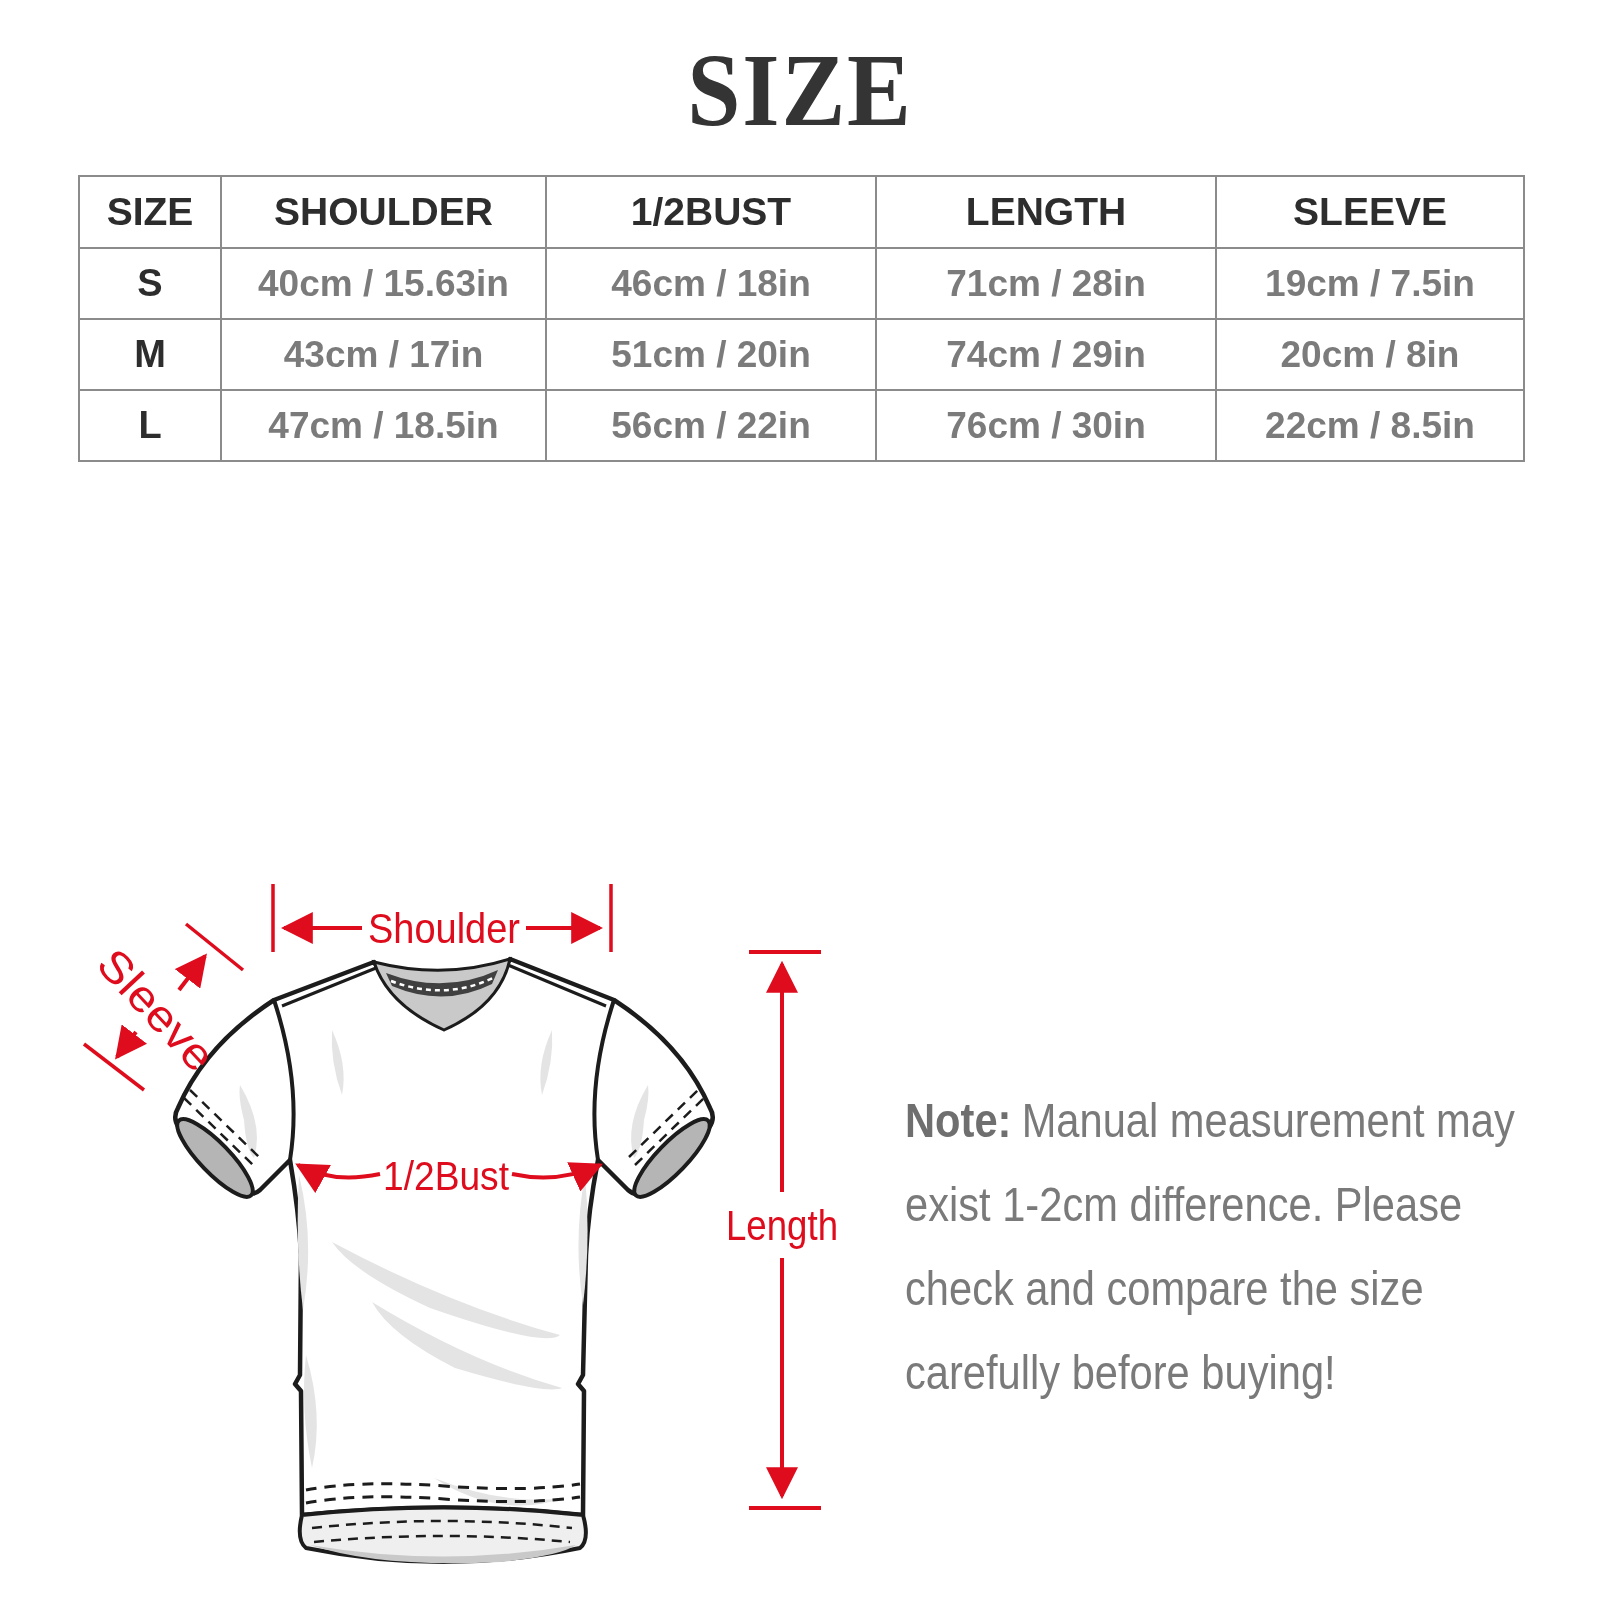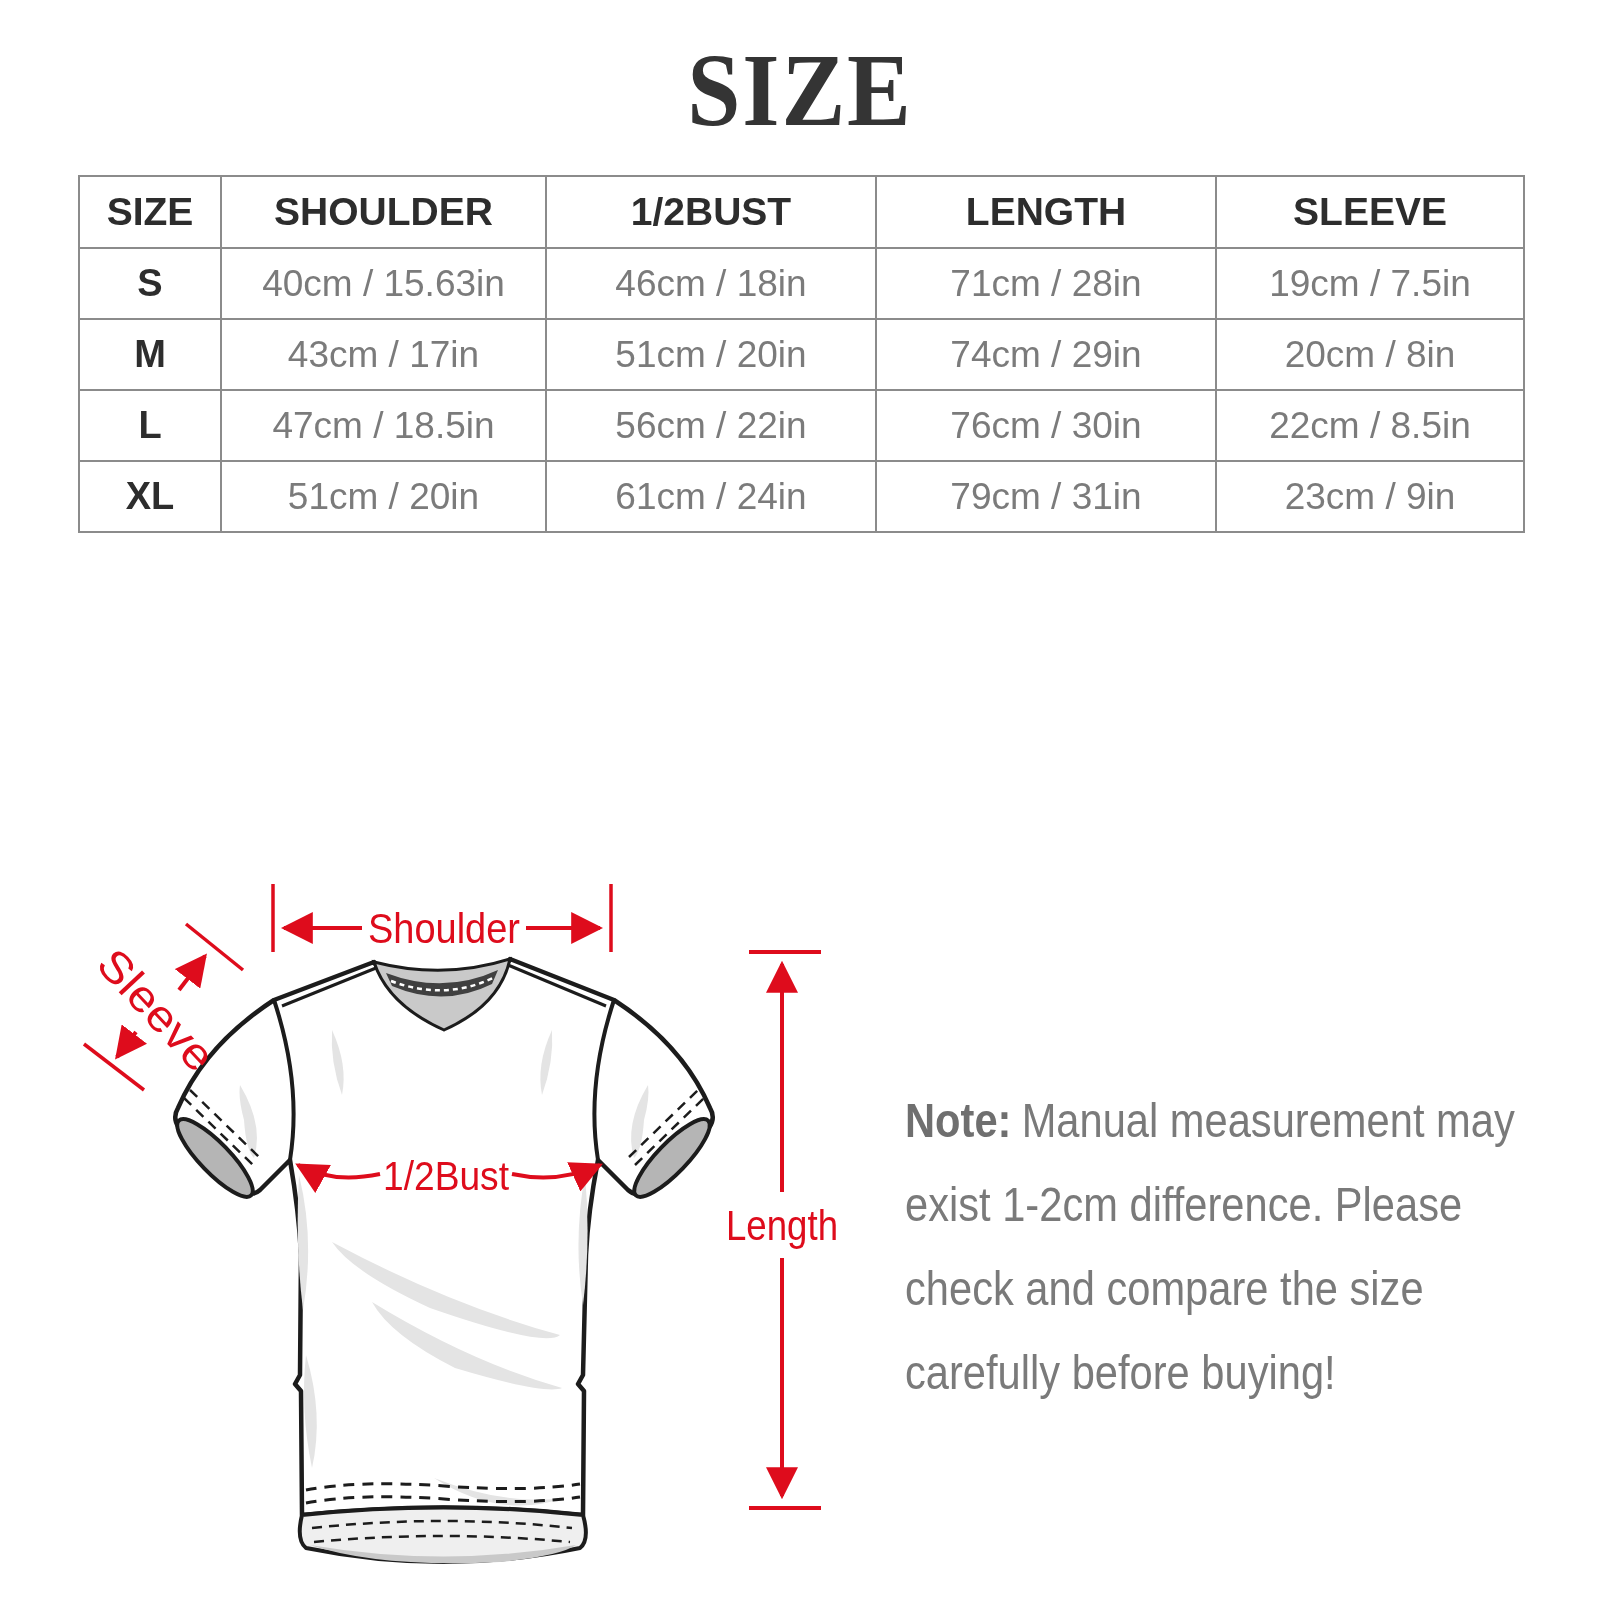--- a/index.html
+++ b/index.html
@@ -26,21 +26,21 @@
   }
   table.size-table td,table.size-table th{
     border:2px solid var(--table-border);
     text-align:center;vertical-align:middle;padding:0;
     white-space:nowrap;overflow:hidden;
   }
   table.size-table th{
     height:70px;font-size:39px;font-weight:bold;color:var(--heading);
   }
   table.size-table td{
-    height:69px;font-size:37px;color:var(--cell-text);font-weight:normal;
+    height:69px;font-size:37px;color:var(--cell-text);font-weight:bold;
   }
   table.size-table td.size-col{
     font-weight:bold;color:var(--heading);font-size:38px;
   }
   .diagram-svg{position:absolute;left:70px;top:865px;}
   .shirt-line{fill:#ffffff;stroke:var(--outline);stroke-width:4.5;stroke-linejoin:round;}
   .seam{fill:none;stroke:var(--outline);stroke-width:4;}
   .seam-thin{fill:none;stroke:var(--outline);stroke-width:3;}
   .stitch{fill:none;stroke:var(--outline);stroke-width:2.5;stroke-dasharray:10 7;}
   .stitch-hem{fill:none;stroke:var(--outline);stroke-width:3;stroke-dasharray:11 8;}
@@ -102,27 +102,20 @@
       <td>74cm / 29in</td>
       <td>20cm / 8in</td>
     </tr>
     <tr>
       <td class="size-col">L</td>
       <td>47cm / 18.5in</td>
       <td>56cm / 22in</td>
       <td>76cm / 30in</td>
       <td>22cm / 8.5in</td>
     </tr>
-    <tr>
-      <td class="size-col">XL</td>
-      <td>51cm / 20in</td>
-      <td>61cm / 24in</td>
-      <td>79cm / 31in</td>
-      <td>23cm / 9in</td>
-    </tr>
   </tbody>
 </table>
 
 <svg class="diagram-svg" width="770" height="720" viewBox="70 865 770 720" xmlns="http://www.w3.org/2000/svg">
   <defs>
     <marker id="arrow" viewBox="0 0 10 10" refX="9" refY="5" markerWidth="8" markerHeight="8" orient="auto">
       <path d="M0,0 L10,5 L0,10 Z" class="red-fill"></path>
     </marker>
   </defs>
 

